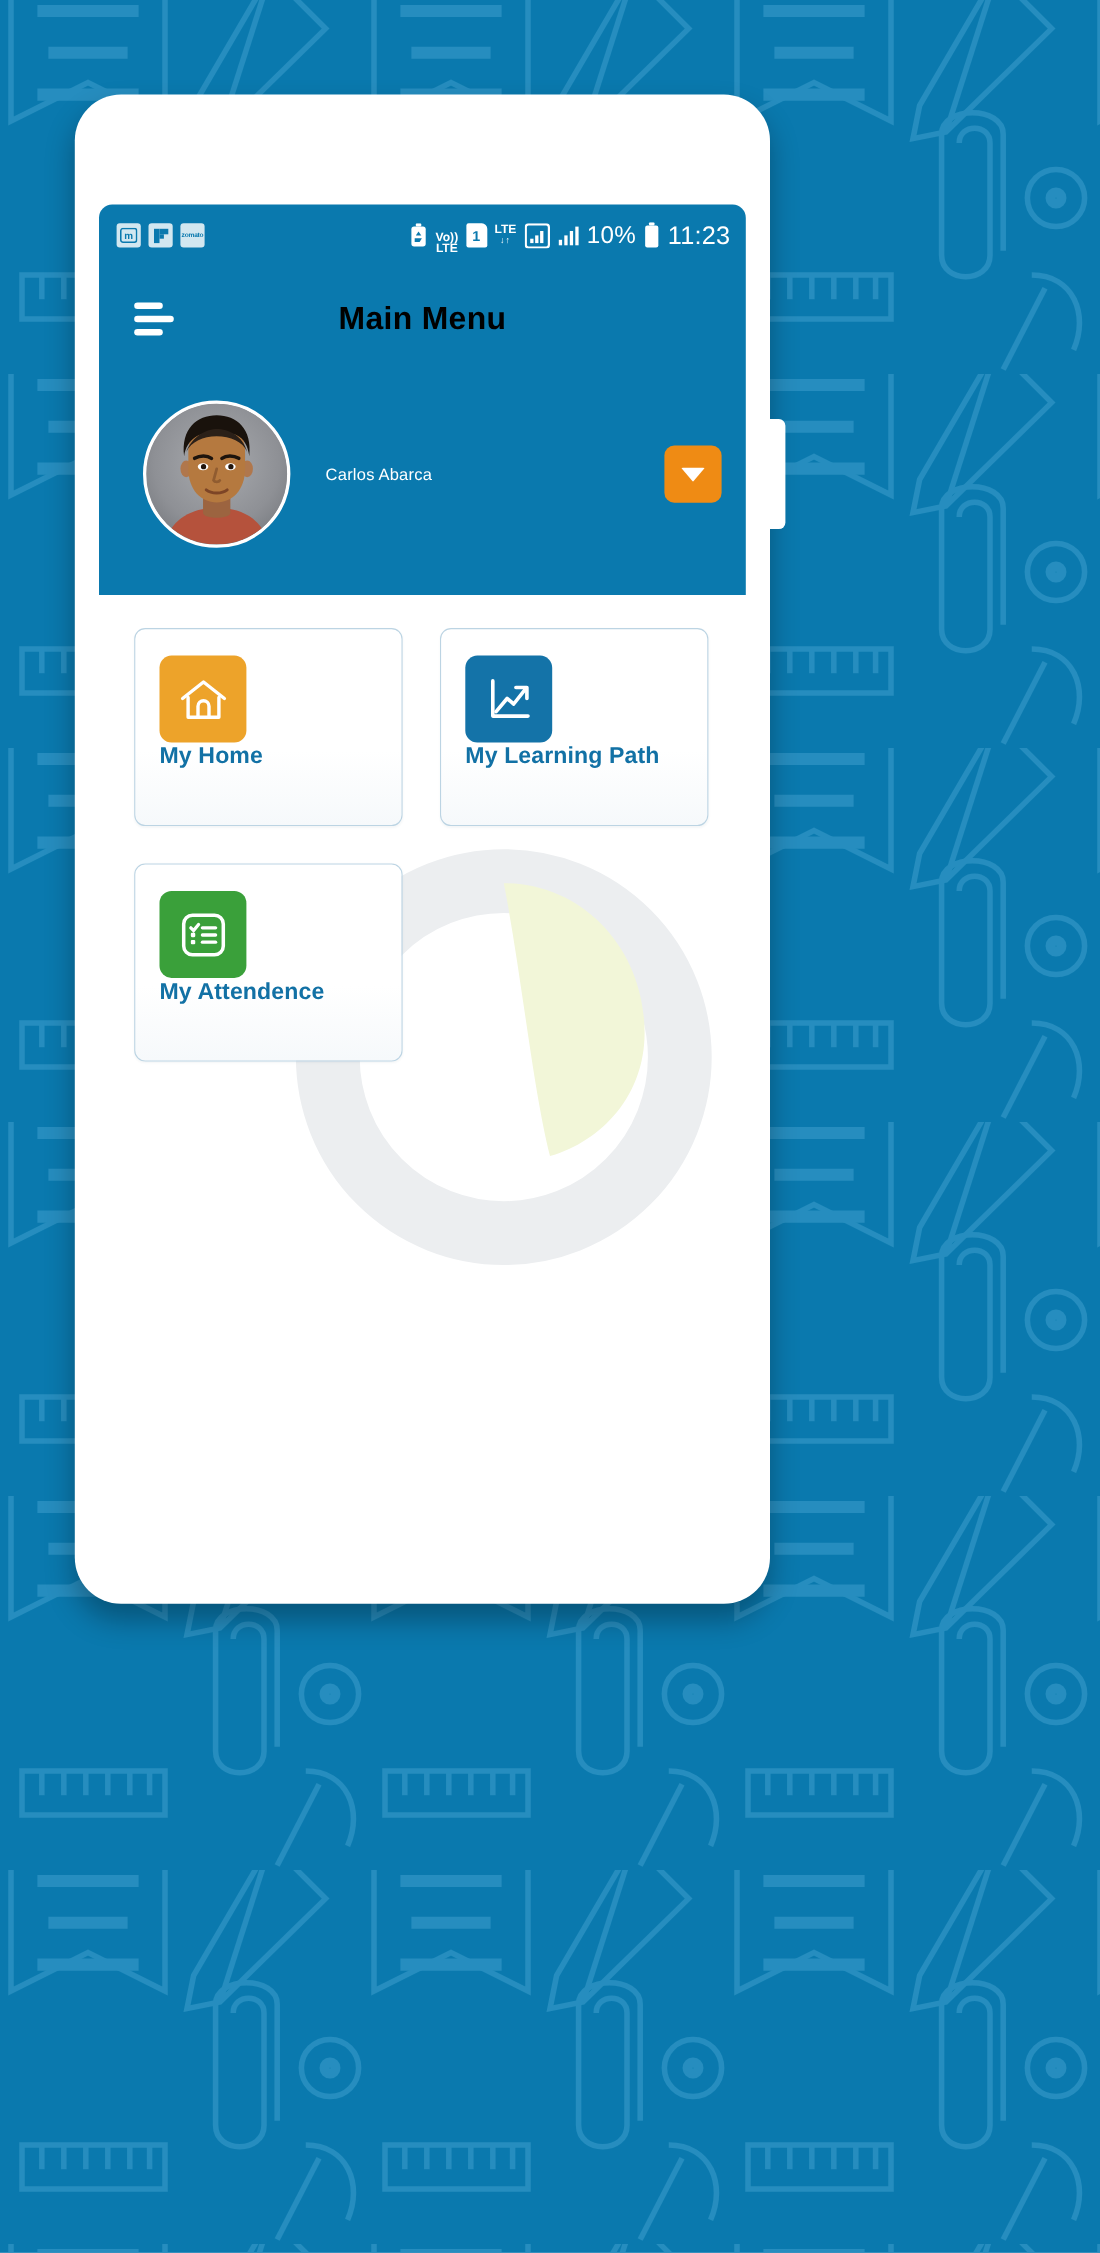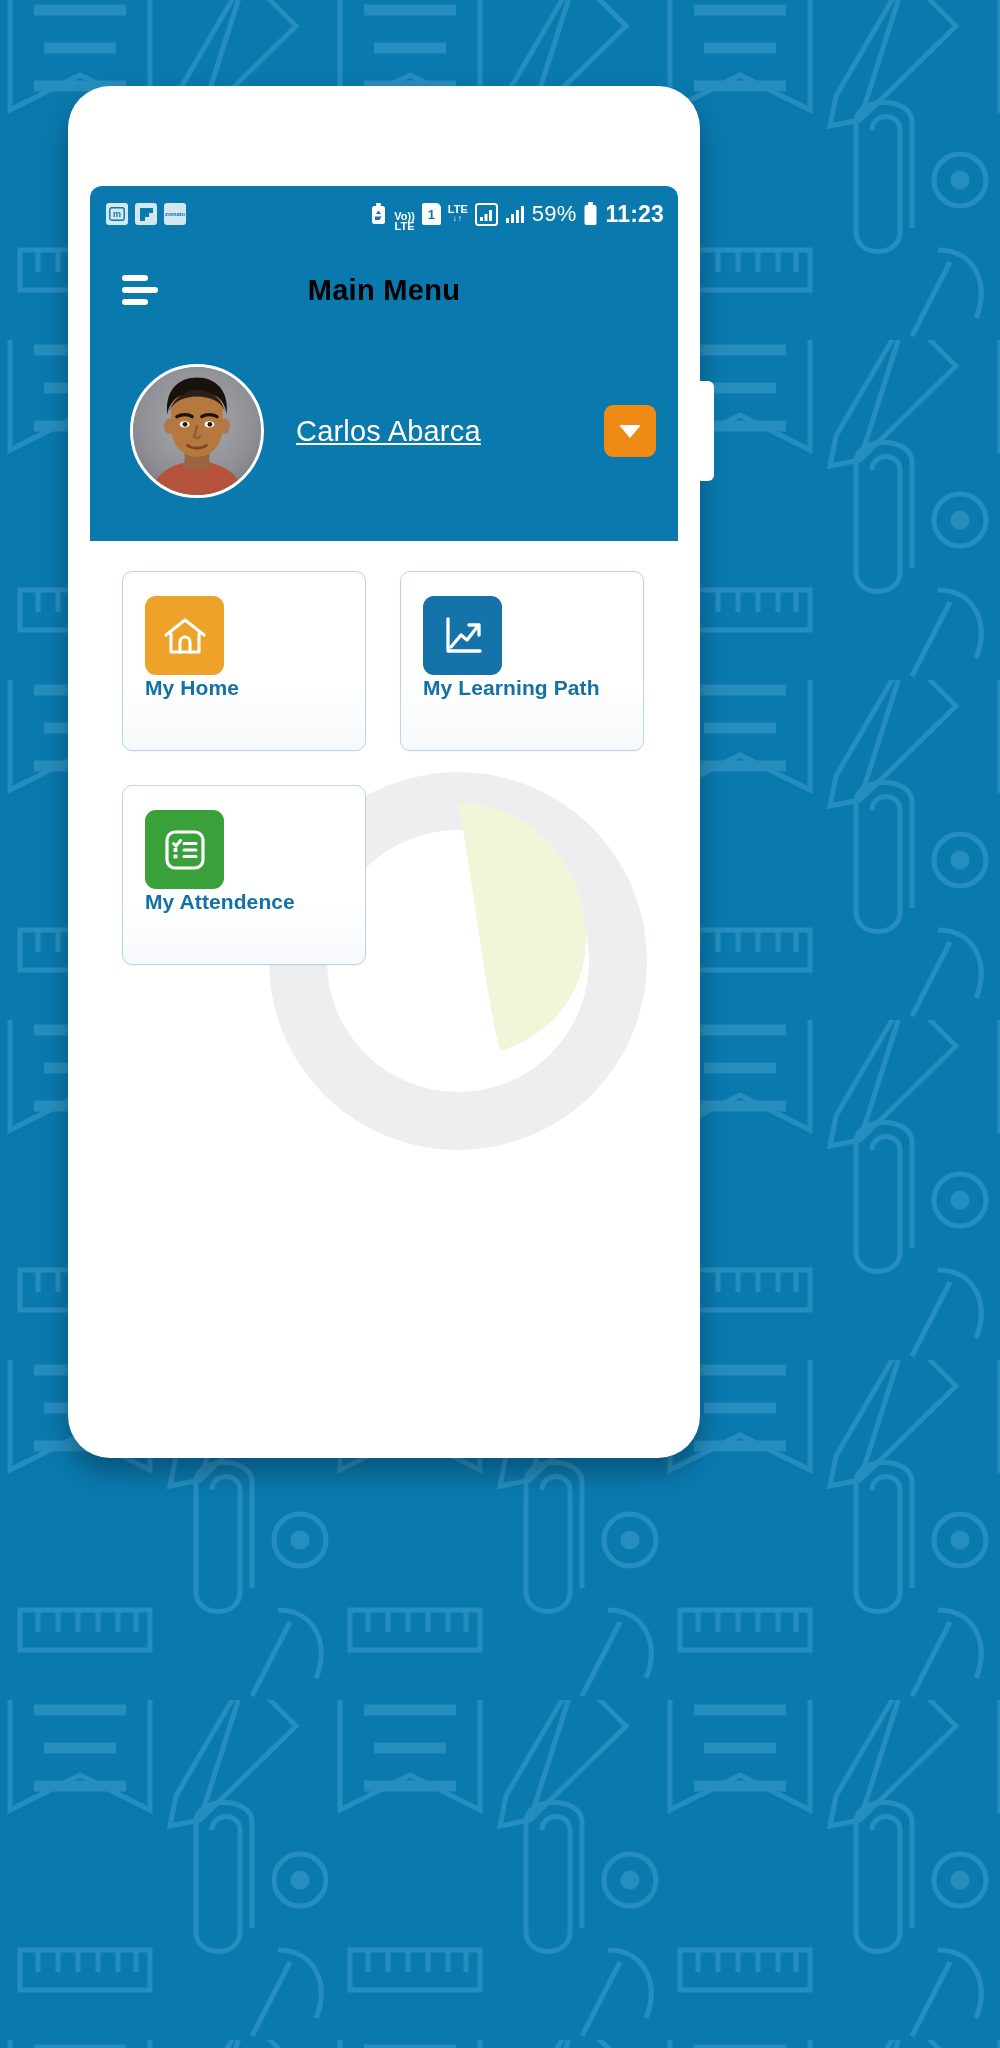--- a/index.html
+++ b/index.html
@@ -88,21 +88,21 @@
     color: #0a79ae;
     font-size: 12px;
     font-weight: bold;
     overflow: hidden;
   }
   .notif-badge.tiny-text { font-size: 6px; letter-spacing: -0.2px; }
 
   .sb-ico { display: flex; align-items: center; }
 
   #battery-pct { font-size: 22px; font-weight: 500; letter-spacing: 0.2px; }
-  #clock-text  { font-size: 23px; font-weight: 700; letter-spacing: 0.2px; }
+  #clock-text  { font-size: 23px; font-weight: 400; letter-spacing: 0.2px; }
 
   .volte-stack {
     display: flex; flex-direction: column;
     align-items: center; justify-content: center;
     line-height: 0.92;
     font-size: 11px; font-weight: bold; margin-top: 14px;
   }
   .lte-stack {
     display: flex; flex-direction: column;
     align-items: center; justify-content: center;
@@ -167,24 +167,23 @@
     overflow: hidden;
     flex: 0 0 auto;
     background: #8d8f93;
     position: relative;
   }
   #avatar svg { display: block; width: 100%; height: 100%; }
 
   #student-name {
     margin-left: 32px;
     color: #ffffff;
-    font-size: 29px;
+    font-size: 15px;
     font-weight: 400;
     letter-spacing: 0.2px;
-    text-decoration: underline;
   }
 
   #profile-dropdown-button {
     margin-left: auto;
     width: 52px; height: 52px;
     background: #ef8b14;
     border-radius: 9px;
     display: flex; align-items: center; justify-content: center;
   }
   #profile-dropdown-button .tri {
@@ -341,21 +340,21 @@
 
           <span class="sb-ico">
             <svg width="20" height="20" viewBox="0 0 20 20" aria-hidden="true">
               <rect x="1" y="14" width="3" height="5" fill="#ffffff"></rect>
               <rect x="6" y="10" width="3" height="9" fill="#ffffff"></rect>
               <rect x="11" y="6" width="3" height="13" fill="#ffffff"></rect>
               <rect x="16" y="2" width="3" height="17" fill="#ffffff"></rect>
             </svg>
           </span>
 
-          <span id="battery-pct">59%</span>
+          <span id="battery-pct">10%</span>
 
           <span class="sb-ico">
             <svg width="15" height="24" viewBox="0 0 15 24" aria-hidden="true">
               <rect x="5" y="0" width="5" height="3" rx="1" fill="#ffffff"></rect>
               <rect x="1.5" y="3" width="12" height="20" rx="2" fill="#ffffff"></rect>
             </svg>
           </span>
 
           <span id="clock-text">11:23</span>
         </div>

